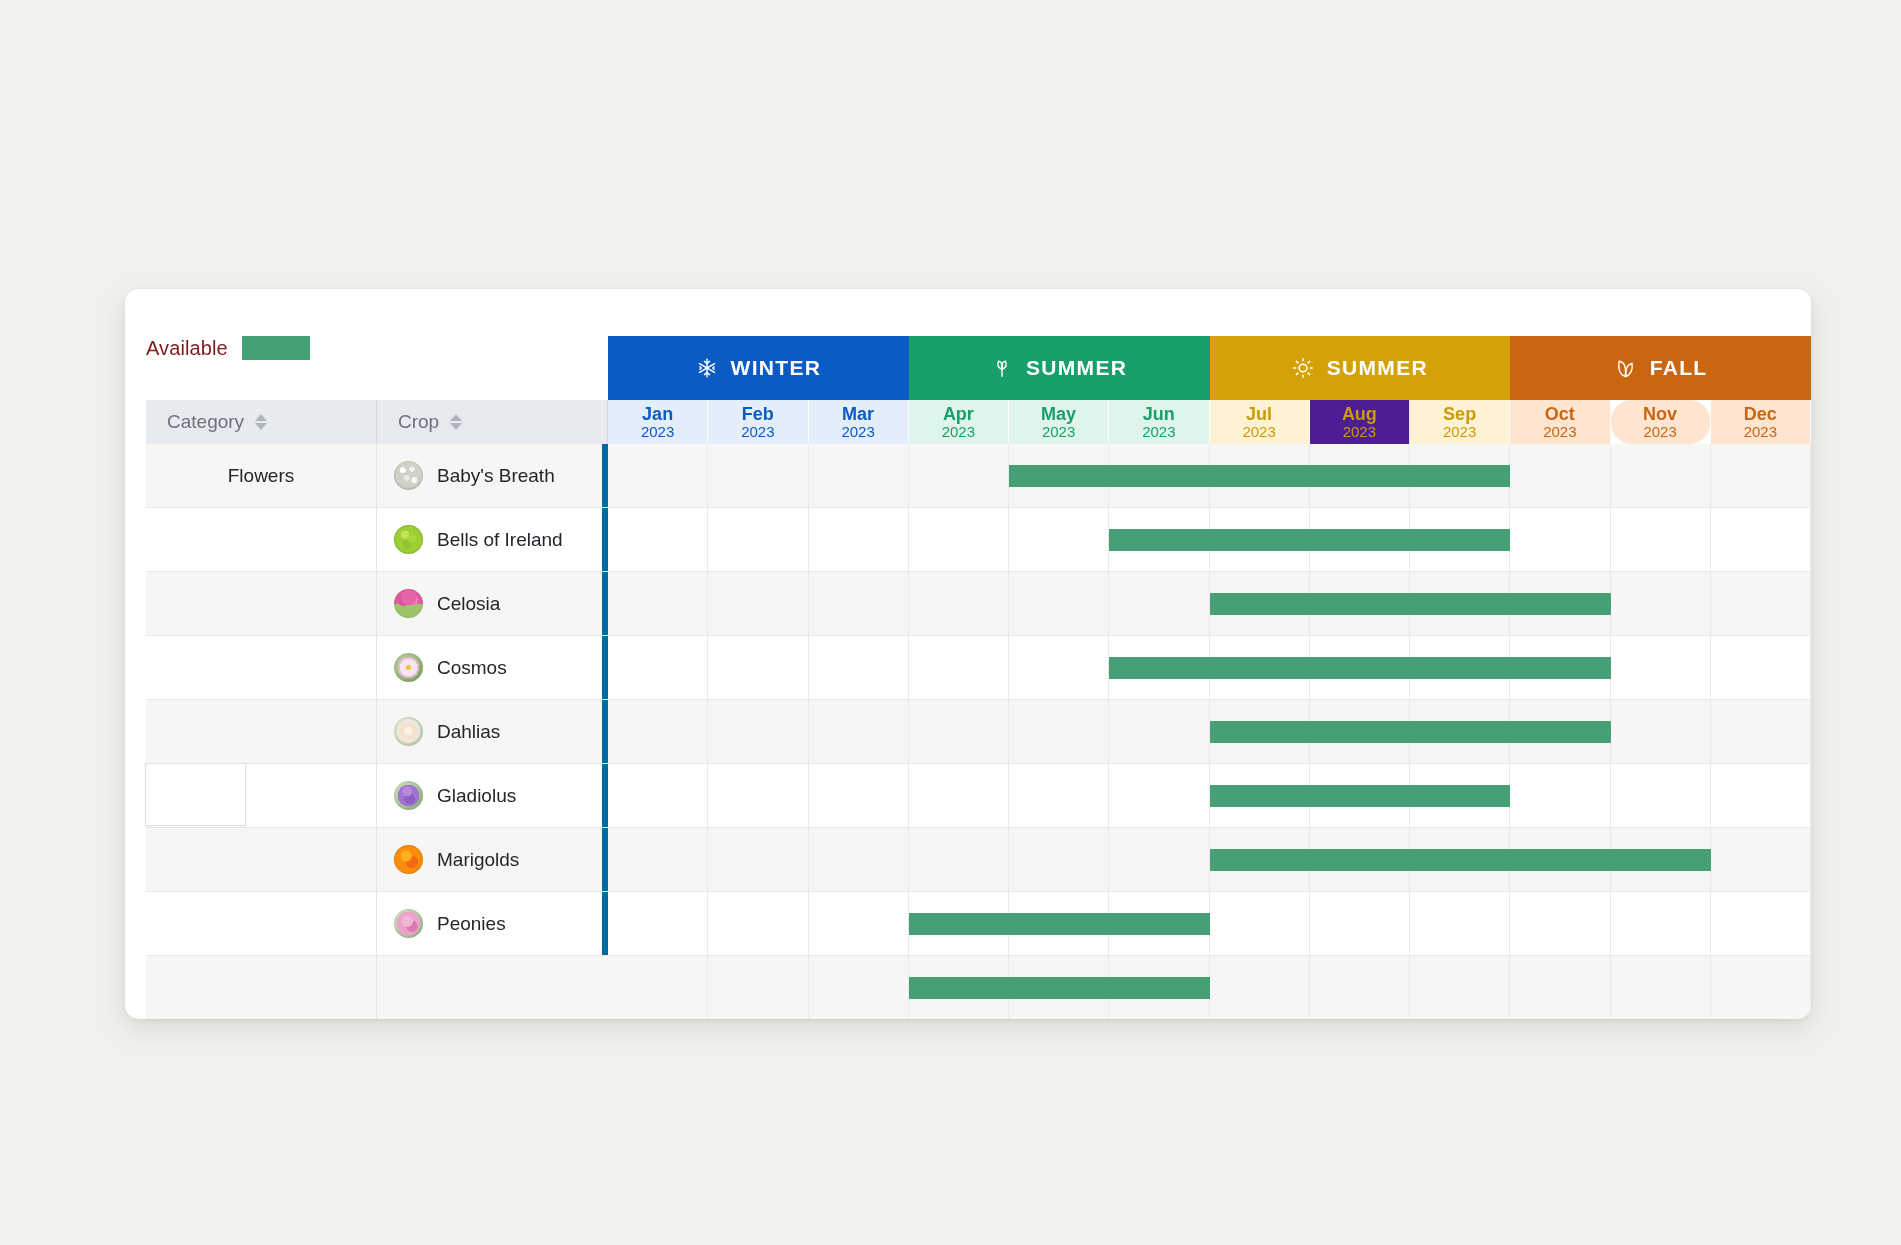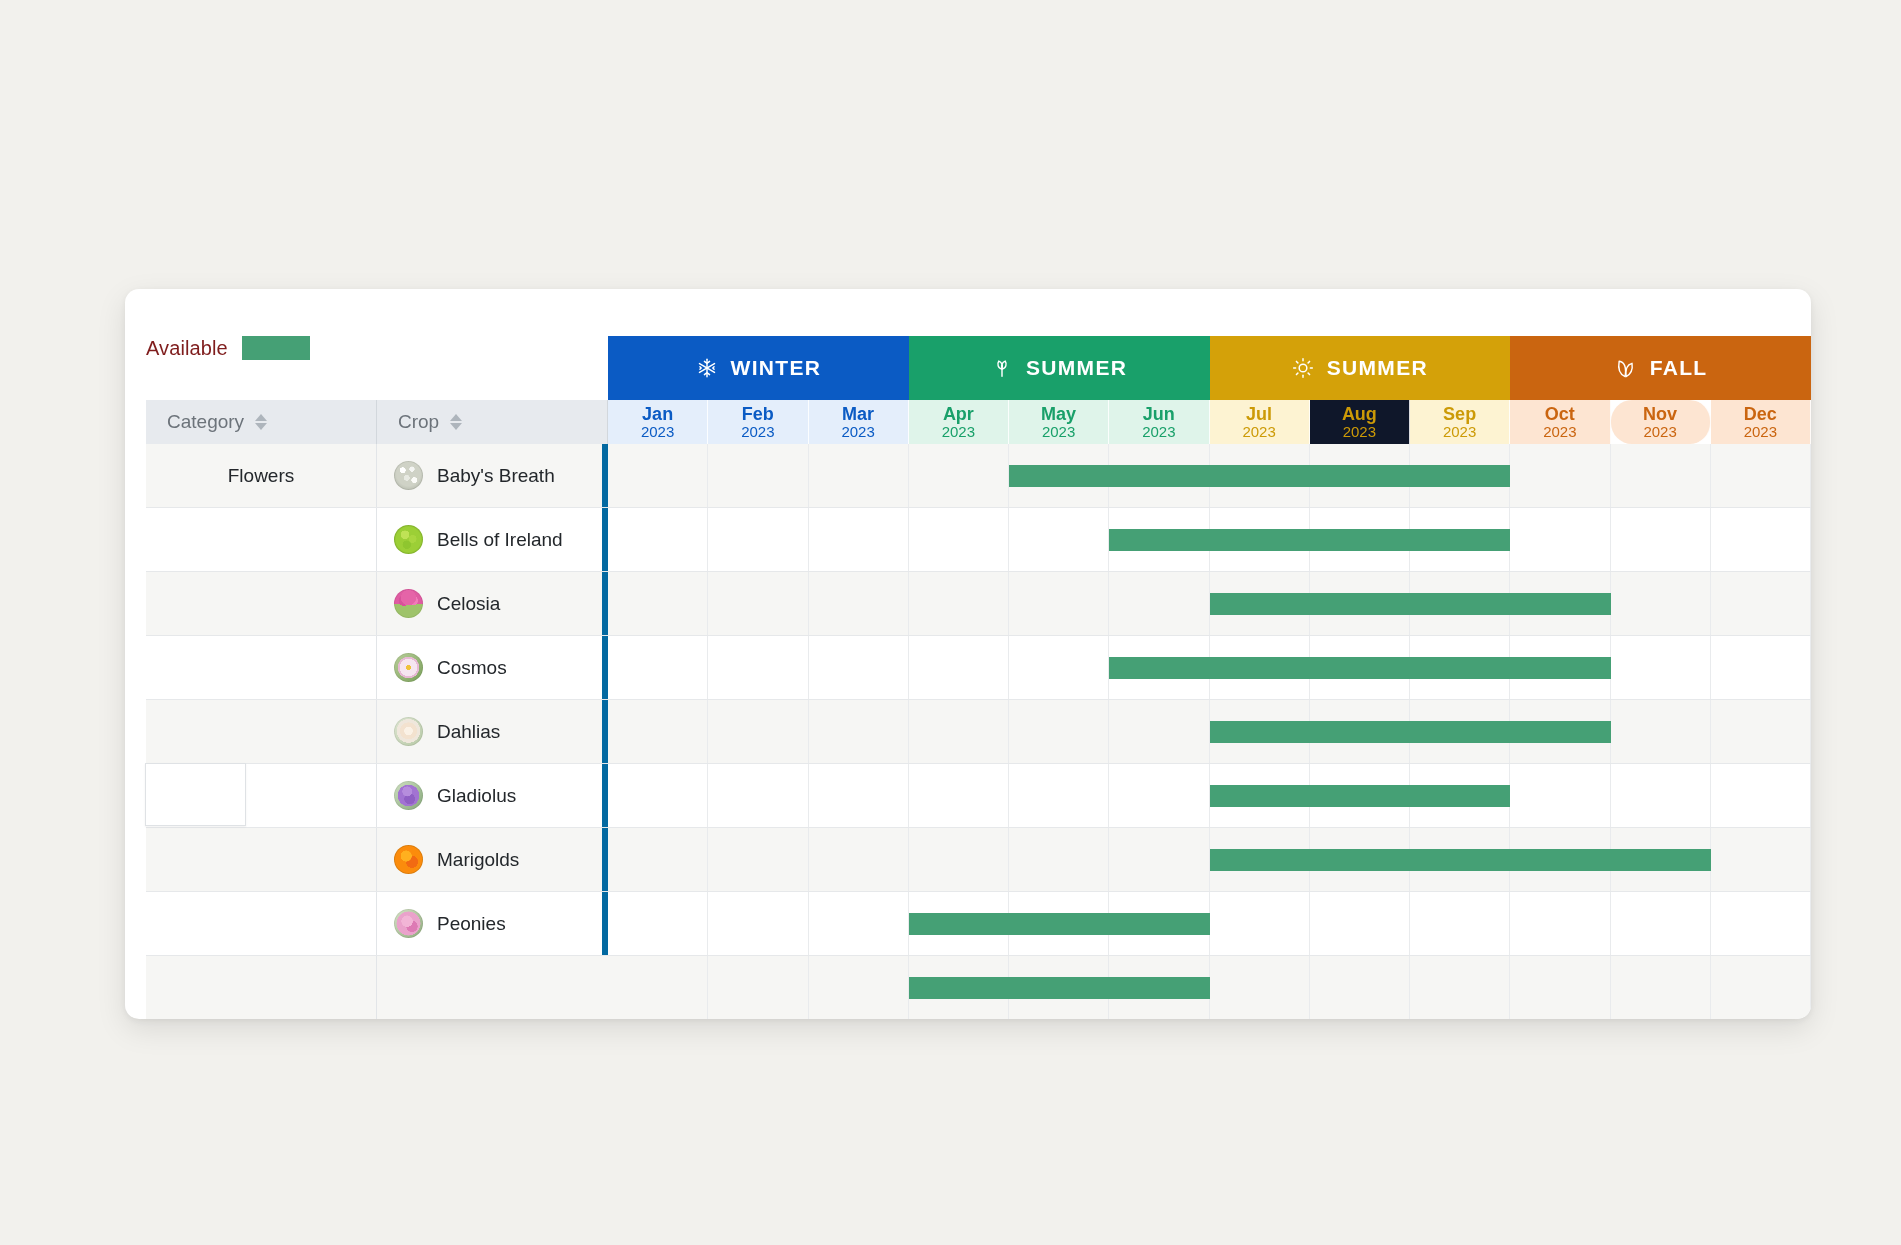--- a/index.html
+++ b/index.html
@@ -299,21 +299,21 @@
             <span class="my">2023</span>
           </div>
           <div class="mhead" style="left: 963.25px; width: 100.25px; background: rgb(223, 244, 234); color: rgb(25, 160, 106);">
             <span class="mn">Jun</span>
             <span class="my">2023</span>
           </div>
           <div class="mhead" style="left: 1063.5px; width: 100.25px; background: rgb(253, 243, 210); color: rgb(204, 154, 7);">
             <span class="mn">Jul</span>
             <span class="my">2023</span>
           </div>
-          <div class="mhead" style="left: 1163.75px; width: 100.25px; background: #0f172a; color: rgb(204, 154, 7);">
+          <div class="mhead" style="left: 1163.75px; width: 100.25px; background: #4c1d95; color: rgb(204, 154, 7);">
             <span class="mn">Aug</span>
             <span class="my">2023</span>
           </div>
           <div class="mhead" style="left: 1264px; width: 100.25px; background: rgb(253, 243, 210); color: rgb(204, 154, 7);">
             <span class="mn">Sep</span>
             <span class="my">2023</span>
           </div>
           <div class="mhead" style="left: 1364.25px; width: 100.25px; background: rgb(253, 229, 210); color: rgb(202, 101, 16);">
             <span class="mn">Oct</span>
             <span class="my">2023</span>

